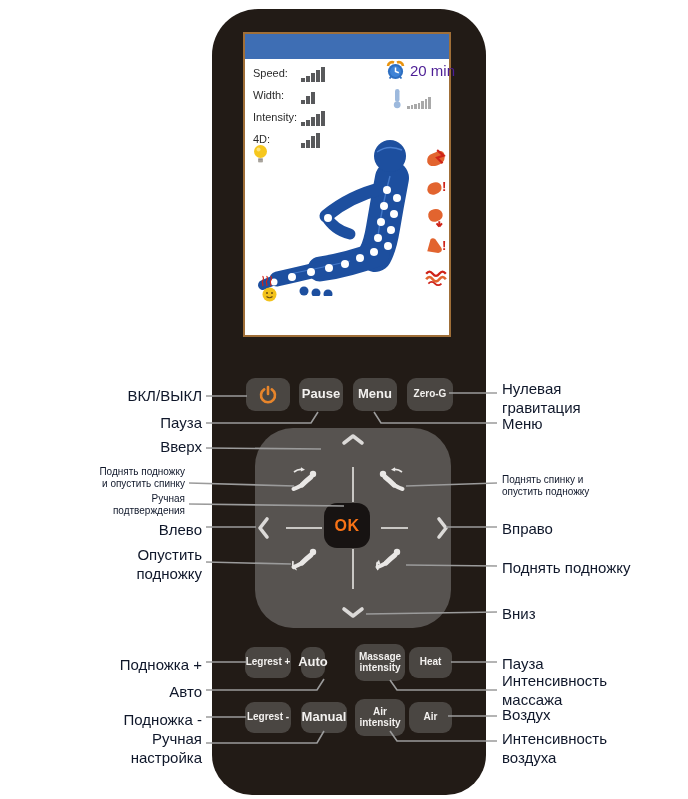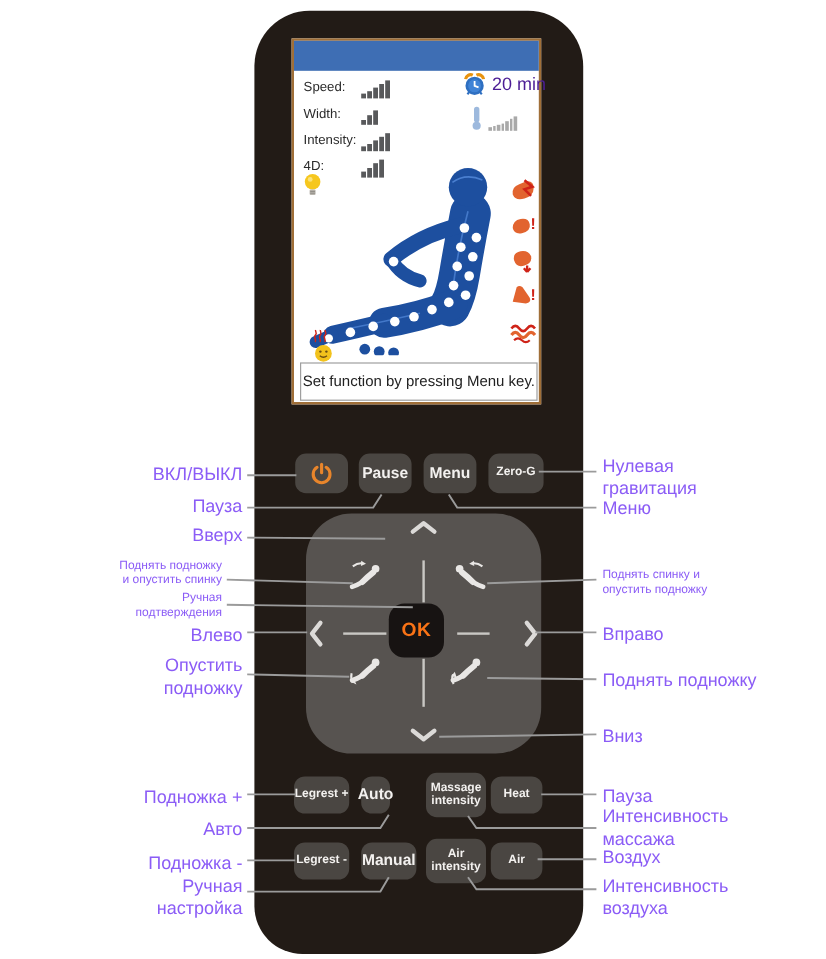--- a/index.html
+++ b/index.html
@@ -46,21 +46,21 @@
         background:#575350;border-radius:38px;z-index:2}
   .okbtn{position:absolute;left:324px;top:503px;width:46px;height:45px;background:#171312;
          border-radius:13px;color:#f97316;font-weight:bold;font-size:16px;letter-spacing:.5px;
          display:flex;align-items:center;justify-content:center;z-index:3;cursor:pointer}
   .cl{position:absolute;background:#c9c7c4;z-index:3}
   .chev{position:absolute;z-index:3;cursor:pointer}
   .cicon{position:absolute;z-index:3;cursor:pointer}
 
   
   .lines{position:absolute;left:0;top:0;z-index:6;pointer-events:none}
-  .lbl{position:absolute;color:#8b5cf6;font-size:15px;line-height:19px;
+  .lbl{position:absolute;color:#0f172a;font-size:15px;line-height:19px;
        white-space:pre-line;z-index:7}
   .lbl.L{right:486px;text-align:right}
   .lbl.R{left:502px;text-align:left}
   .lbl.sm{font-size:10px;line-height:12px}
   .lbl.sm.L{right:503px}
 </style>
 </head>
 <body>
 
 <div class="stage">
@@ -217,21 +217,20 @@
     </svg>
   </div>
   <div class="smiley">
     <svg width="15" height="15" viewBox="0 0 15 15">
       <circle cx="7.5" cy="7.5" r="7" fill="#f2c21c"></circle>
       <circle cx="5" cy="6" r="1" fill="#6b4d12"></circle>
         <circle cx="10" cy="6" r="1" fill="#6b4d12"></circle>
       <path d="M4.5 9.5 Q7.5 12 10.5 9.5" stroke="#6b4d12" stroke-width="1.1" fill="none"></path>
     </svg>
   </div>
-  <div class="msgbox">Set function by pressing Menu key.</div>
 
   <div class="btn rowtop" style="left:246px;width:44px">
     <svg width="20" height="20" viewBox="0 0 20 20">
       <path d="M6.2 4.4 A7 7 0 1 0 13.8 4.4" stroke="#e8852b" stroke-width="2.6" fill="none" stroke-linecap="round"></path>
       <line x1="10" y1="2" x2="10" y2="9" stroke="#e8852b" stroke-width="2.6" stroke-linecap="round"></line>
     </svg>
   </div>
   <div class="btn rowtop f13" style="left:299px;width:44px">Pause</div>
   <div class="btn rowtop f13" style="left:353px;width:44px">Menu</div>
   <div class="btn rowtop f12" style="left:407px;width:46px">Zero-G</div>

